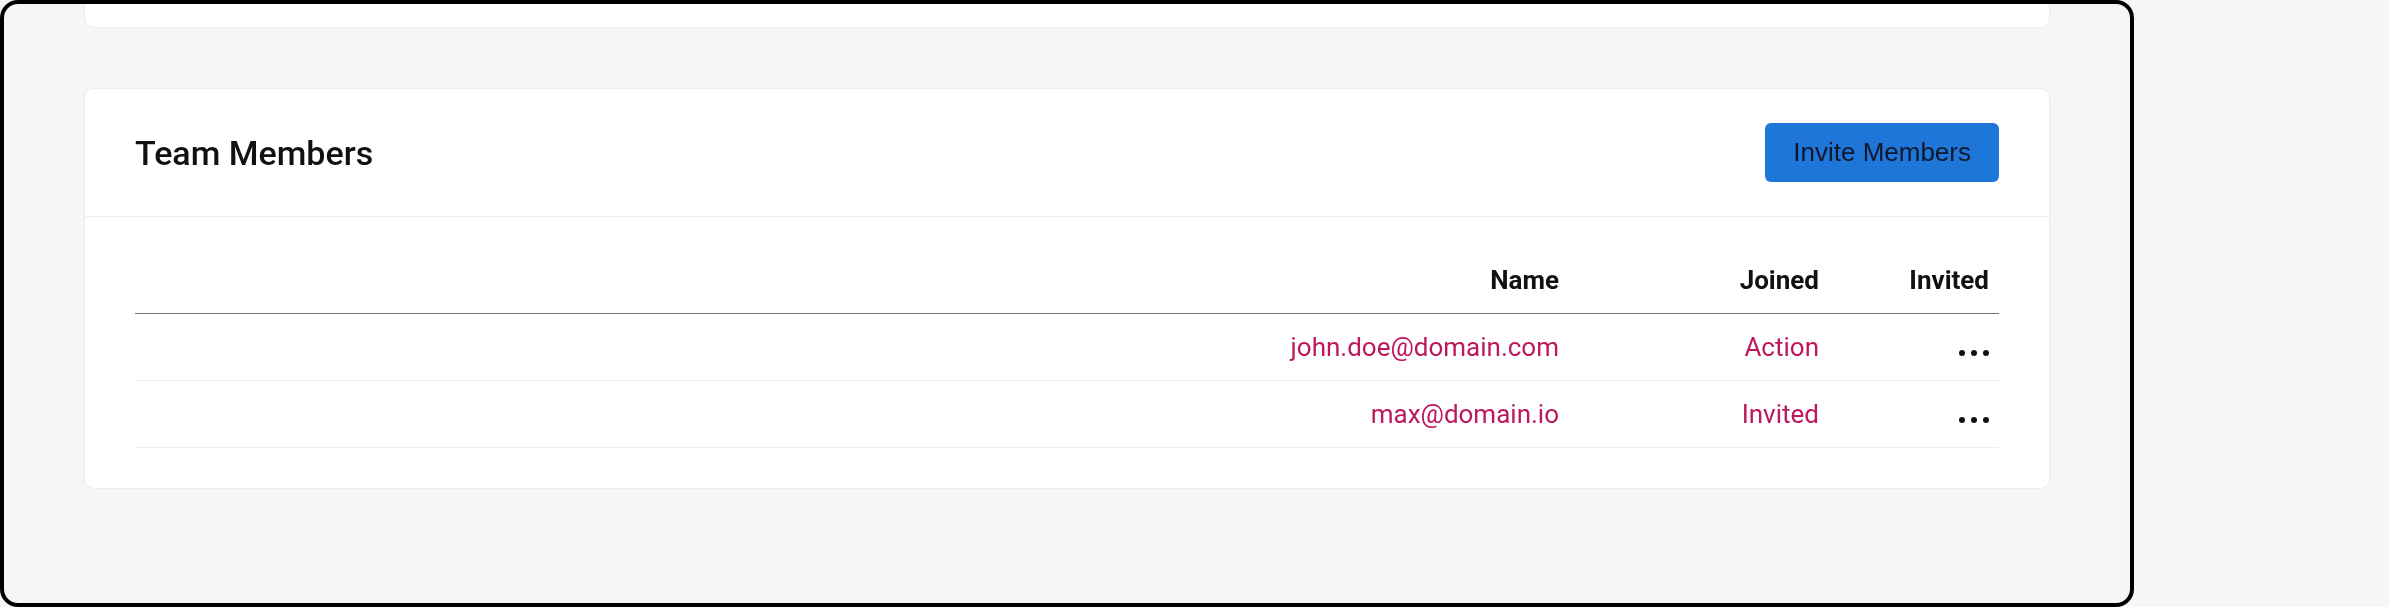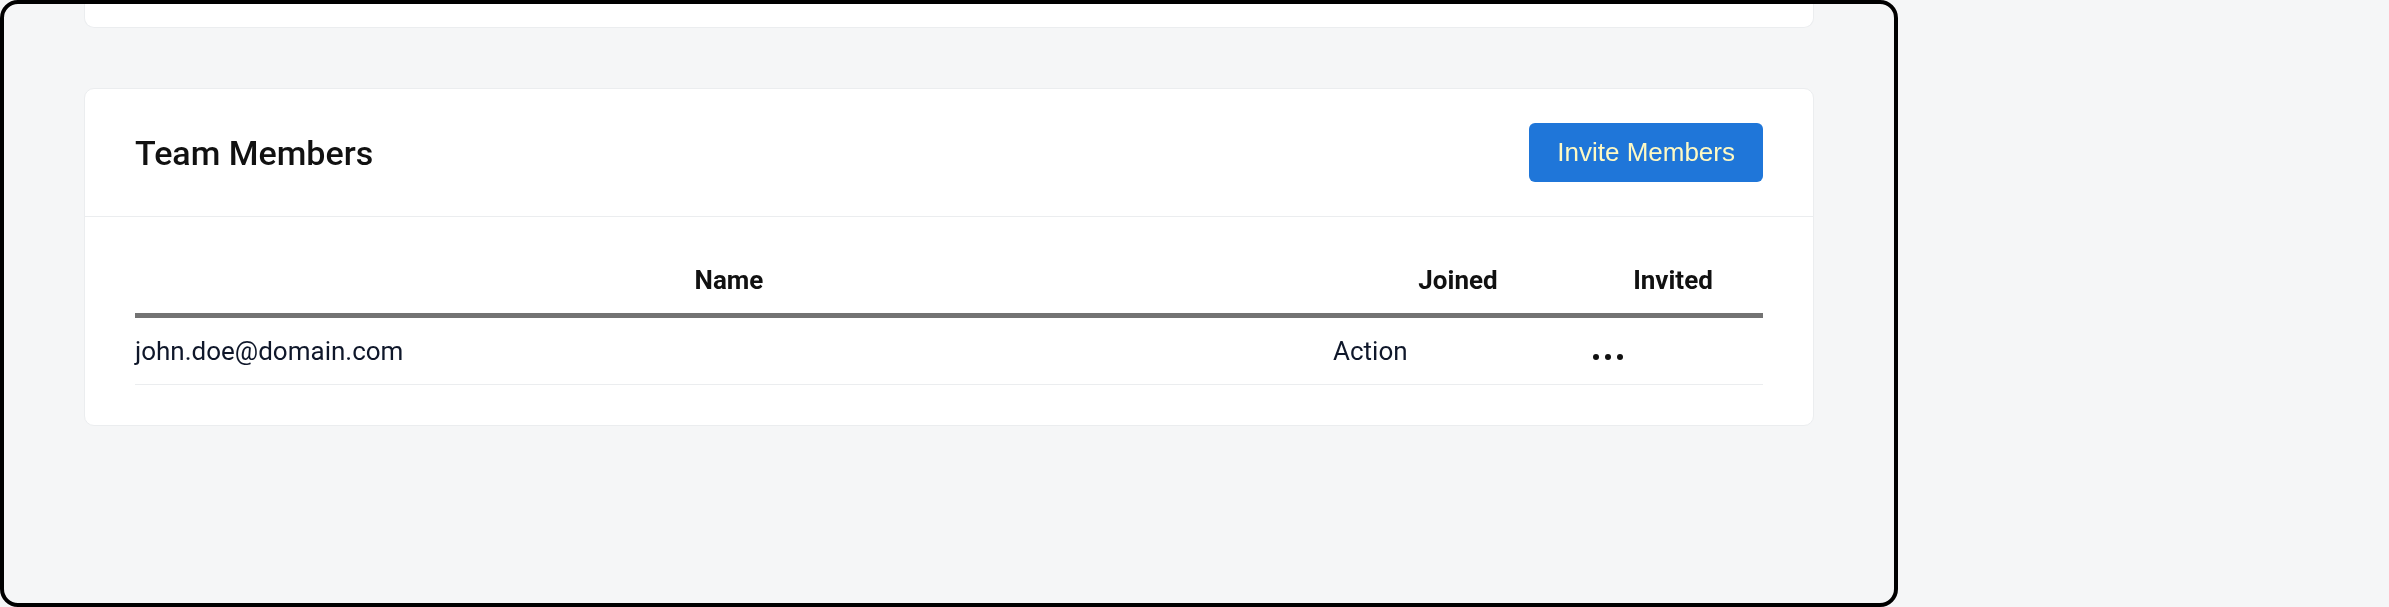--- a/index.html
+++ b/index.html
@@ -9,21 +9,21 @@
     }
     body {
       font-family: -apple-system, BlinkMacSystemFont, "Segoe UI", Roboto, Helvetica, Arial, sans-serif;
       background: #f5f6f7;
       width: 2389px;
       height: 607px;
       overflow: hidden;
       position: relative;
     }
     .outer-frame {
-      width: 1898px;
+      width: 2134px;
       height: 607px;
       border: 4px solid #000;
       border-radius: 18px;
       background: #f5f6f7;
       position: relative;
       display: flex;
       flex-direction: column;
     }
     .top-card-edge {
       margin: 0 80px;
@@ -47,49 +47,50 @@
       padding: 34px 50px;
       border-bottom: 1px solid #ebedef;
     }
     .card-title {
       font-size: 34px;
       font-weight: 500;
       color: #111;
     }
     .invite-btn {
       background: #1f76d9;
-      color: #fef9c3;
+      color: #0f172a;
       border: none;
       border-radius: 6px;
       padding: 14px 28px;
       font-size: 26px;
       font-weight: 400;
       cursor: pointer;
     }
     .table-wrap {
       padding: 30px 50px 40px 50px;
     }
     table {
       width: 100%;
       border-collapse: collapse;
     }
     th {
-      text-align: center;
+      text-align: right;
       font-size: 26px;
       font-weight: 700;
       color: #111;
       padding: 18px 10px 18px 0;
-      border-bottom: 5px solid #737373;
+      border-bottom: 1px solid #737373;
     }
     td {
       font-size: 26px;
       font-weight: 400;
-      color: #0f172a;
+      color: #be185d;
       padding: 18px 10px 18px 0;
       border-bottom: 1px solid #ebedef;
+      text-align: right;
     }
     .col-name { width: auto; }
     .col-status { width: 260px; }
     .col-action { width: 170px; }
     .more-btn {
       background: transparent;
       border: none;
       cursor: pointer;
       display: inline-flex;
       align-items: center;
@@ -132,19 +133,30 @@
             <td>john.doe@domain.com</td>
             <td>Action</td>
             <td>
               <button class="more-btn">
                 <span class="dot"></span>
                 <span class="dot"></span>
                 <span class="dot"></span>
               </button>
             </td>
           </tr>
+          <tr>
+            <td>max@domain.io</td>
+            <td>Invited</td>
+            <td>
+              <button class="more-btn">
+                <span class="dot"></span>
+                <span class="dot"></span>
+                <span class="dot"></span>
+              </button>
+            </td>
+          </tr>
         </tbody>
       </table>
     </div>
 
   </div>
 
 </div>
 
 </body></html>

